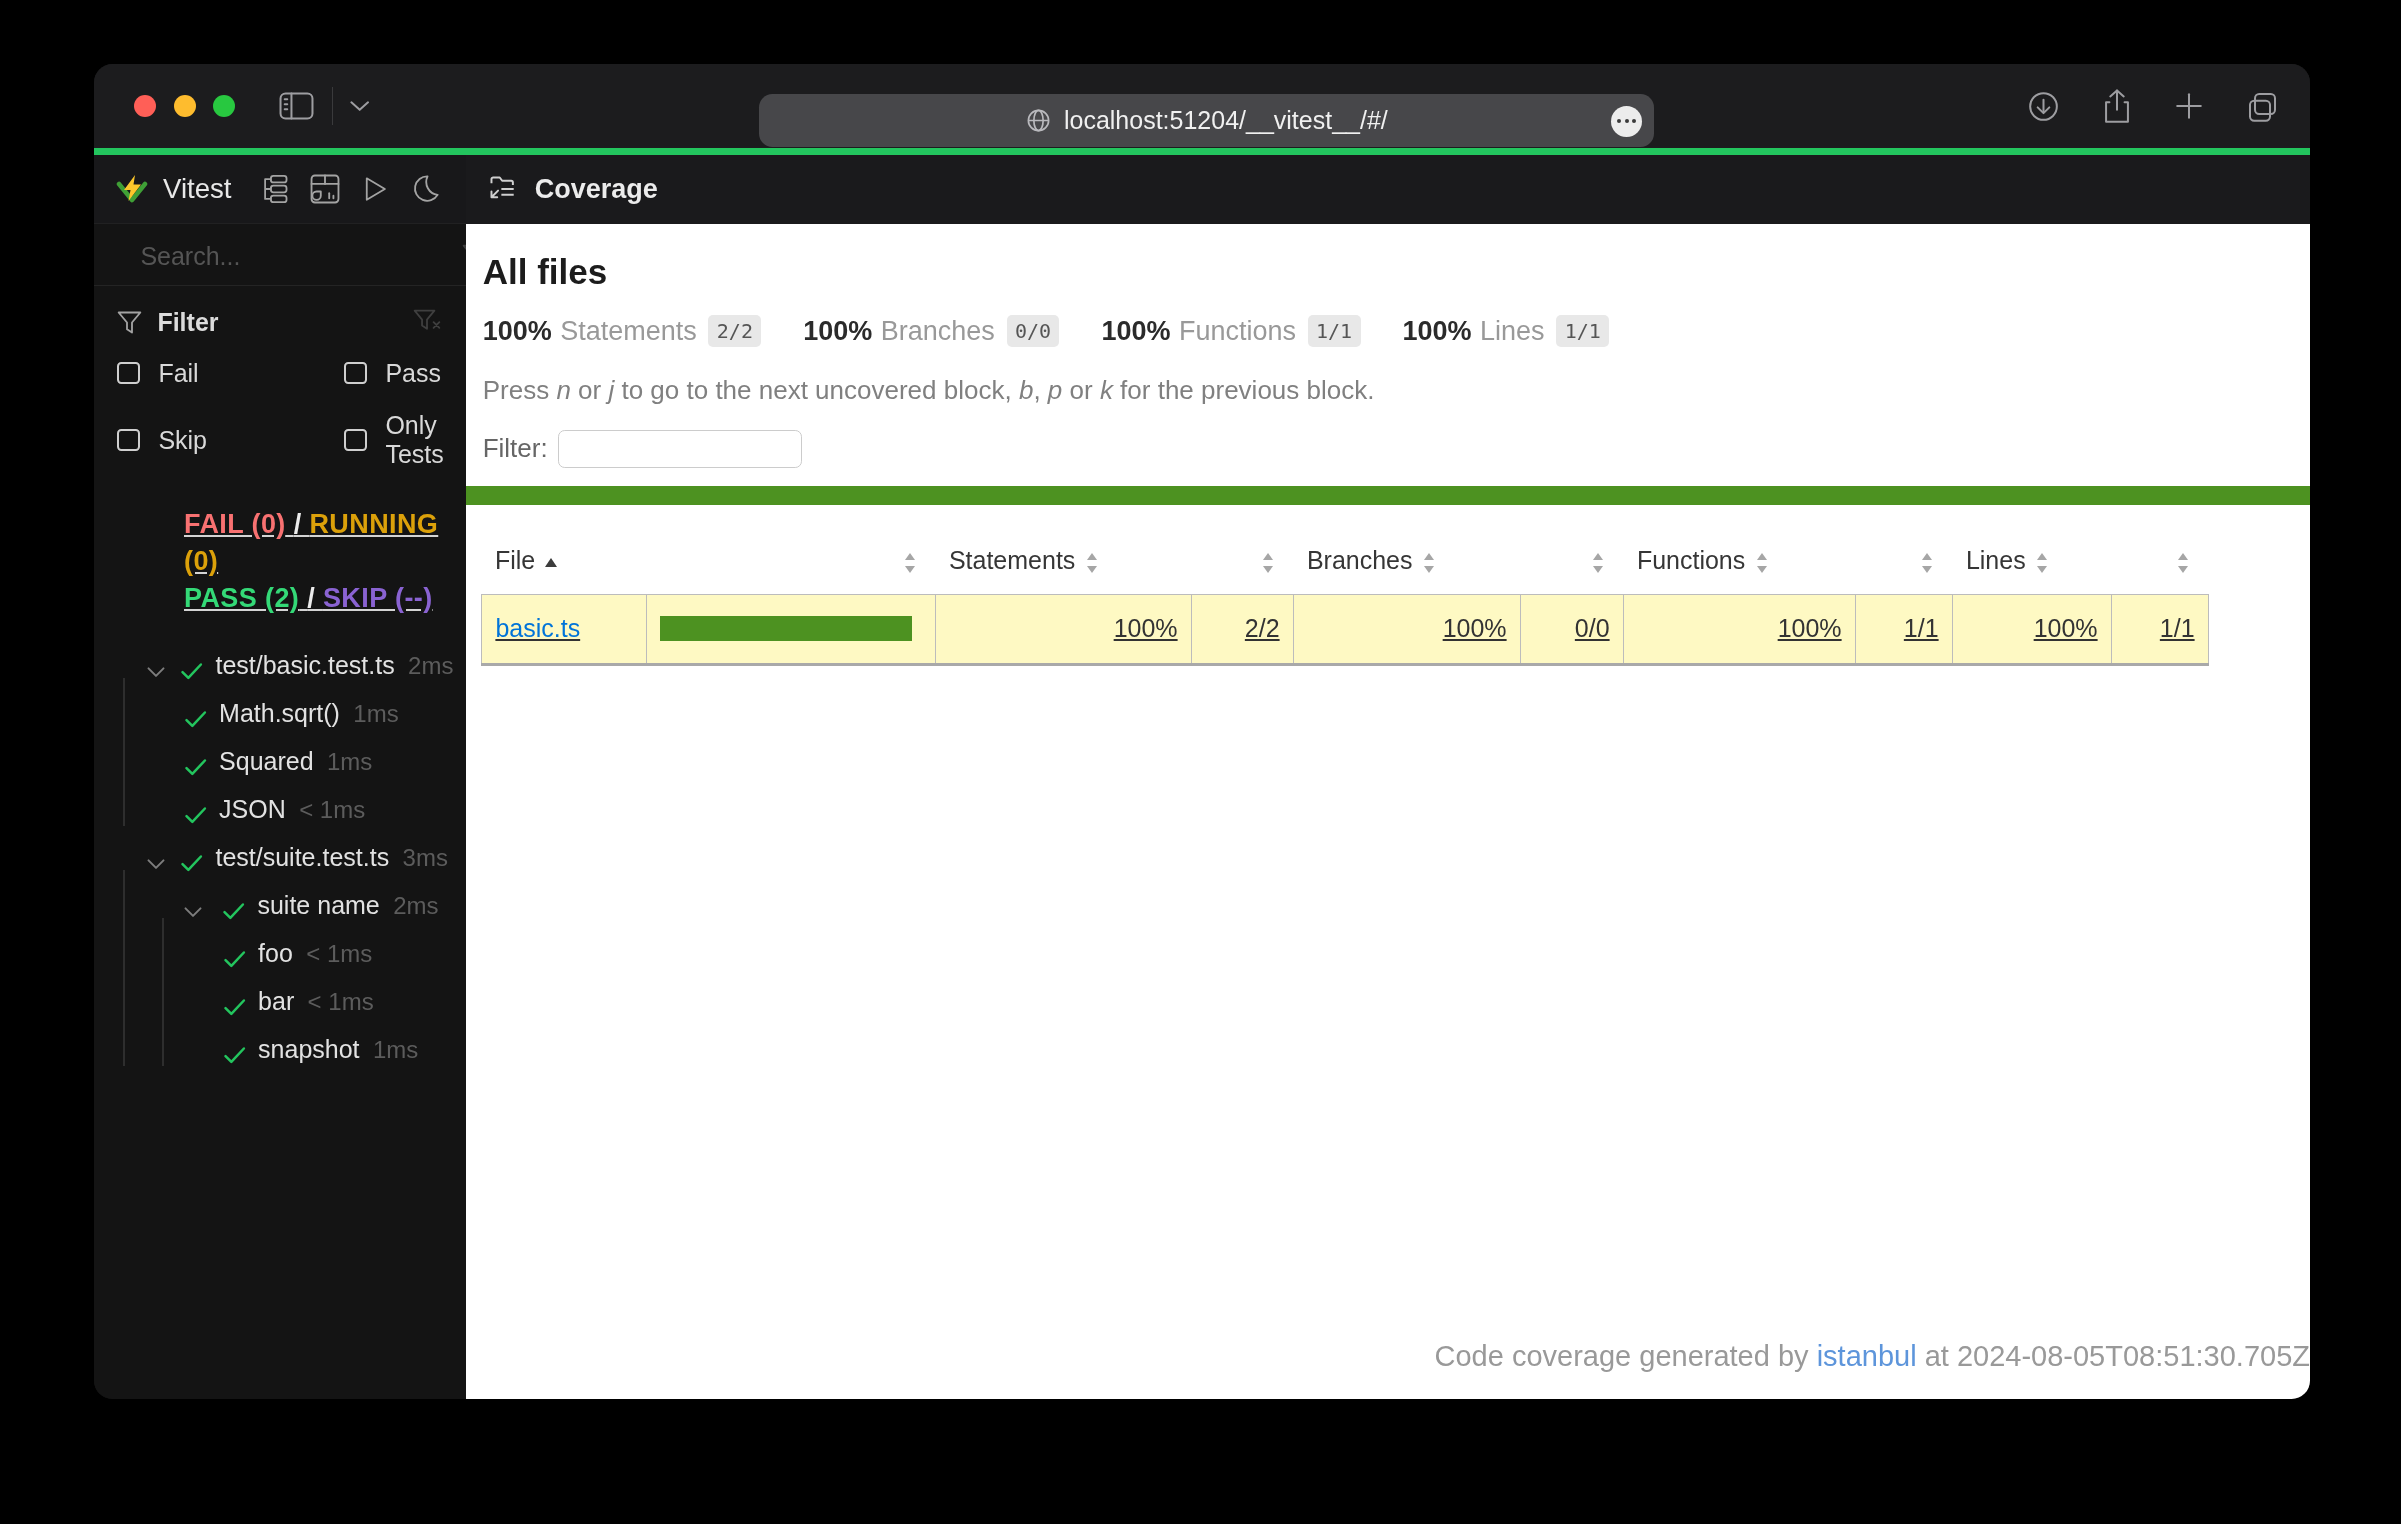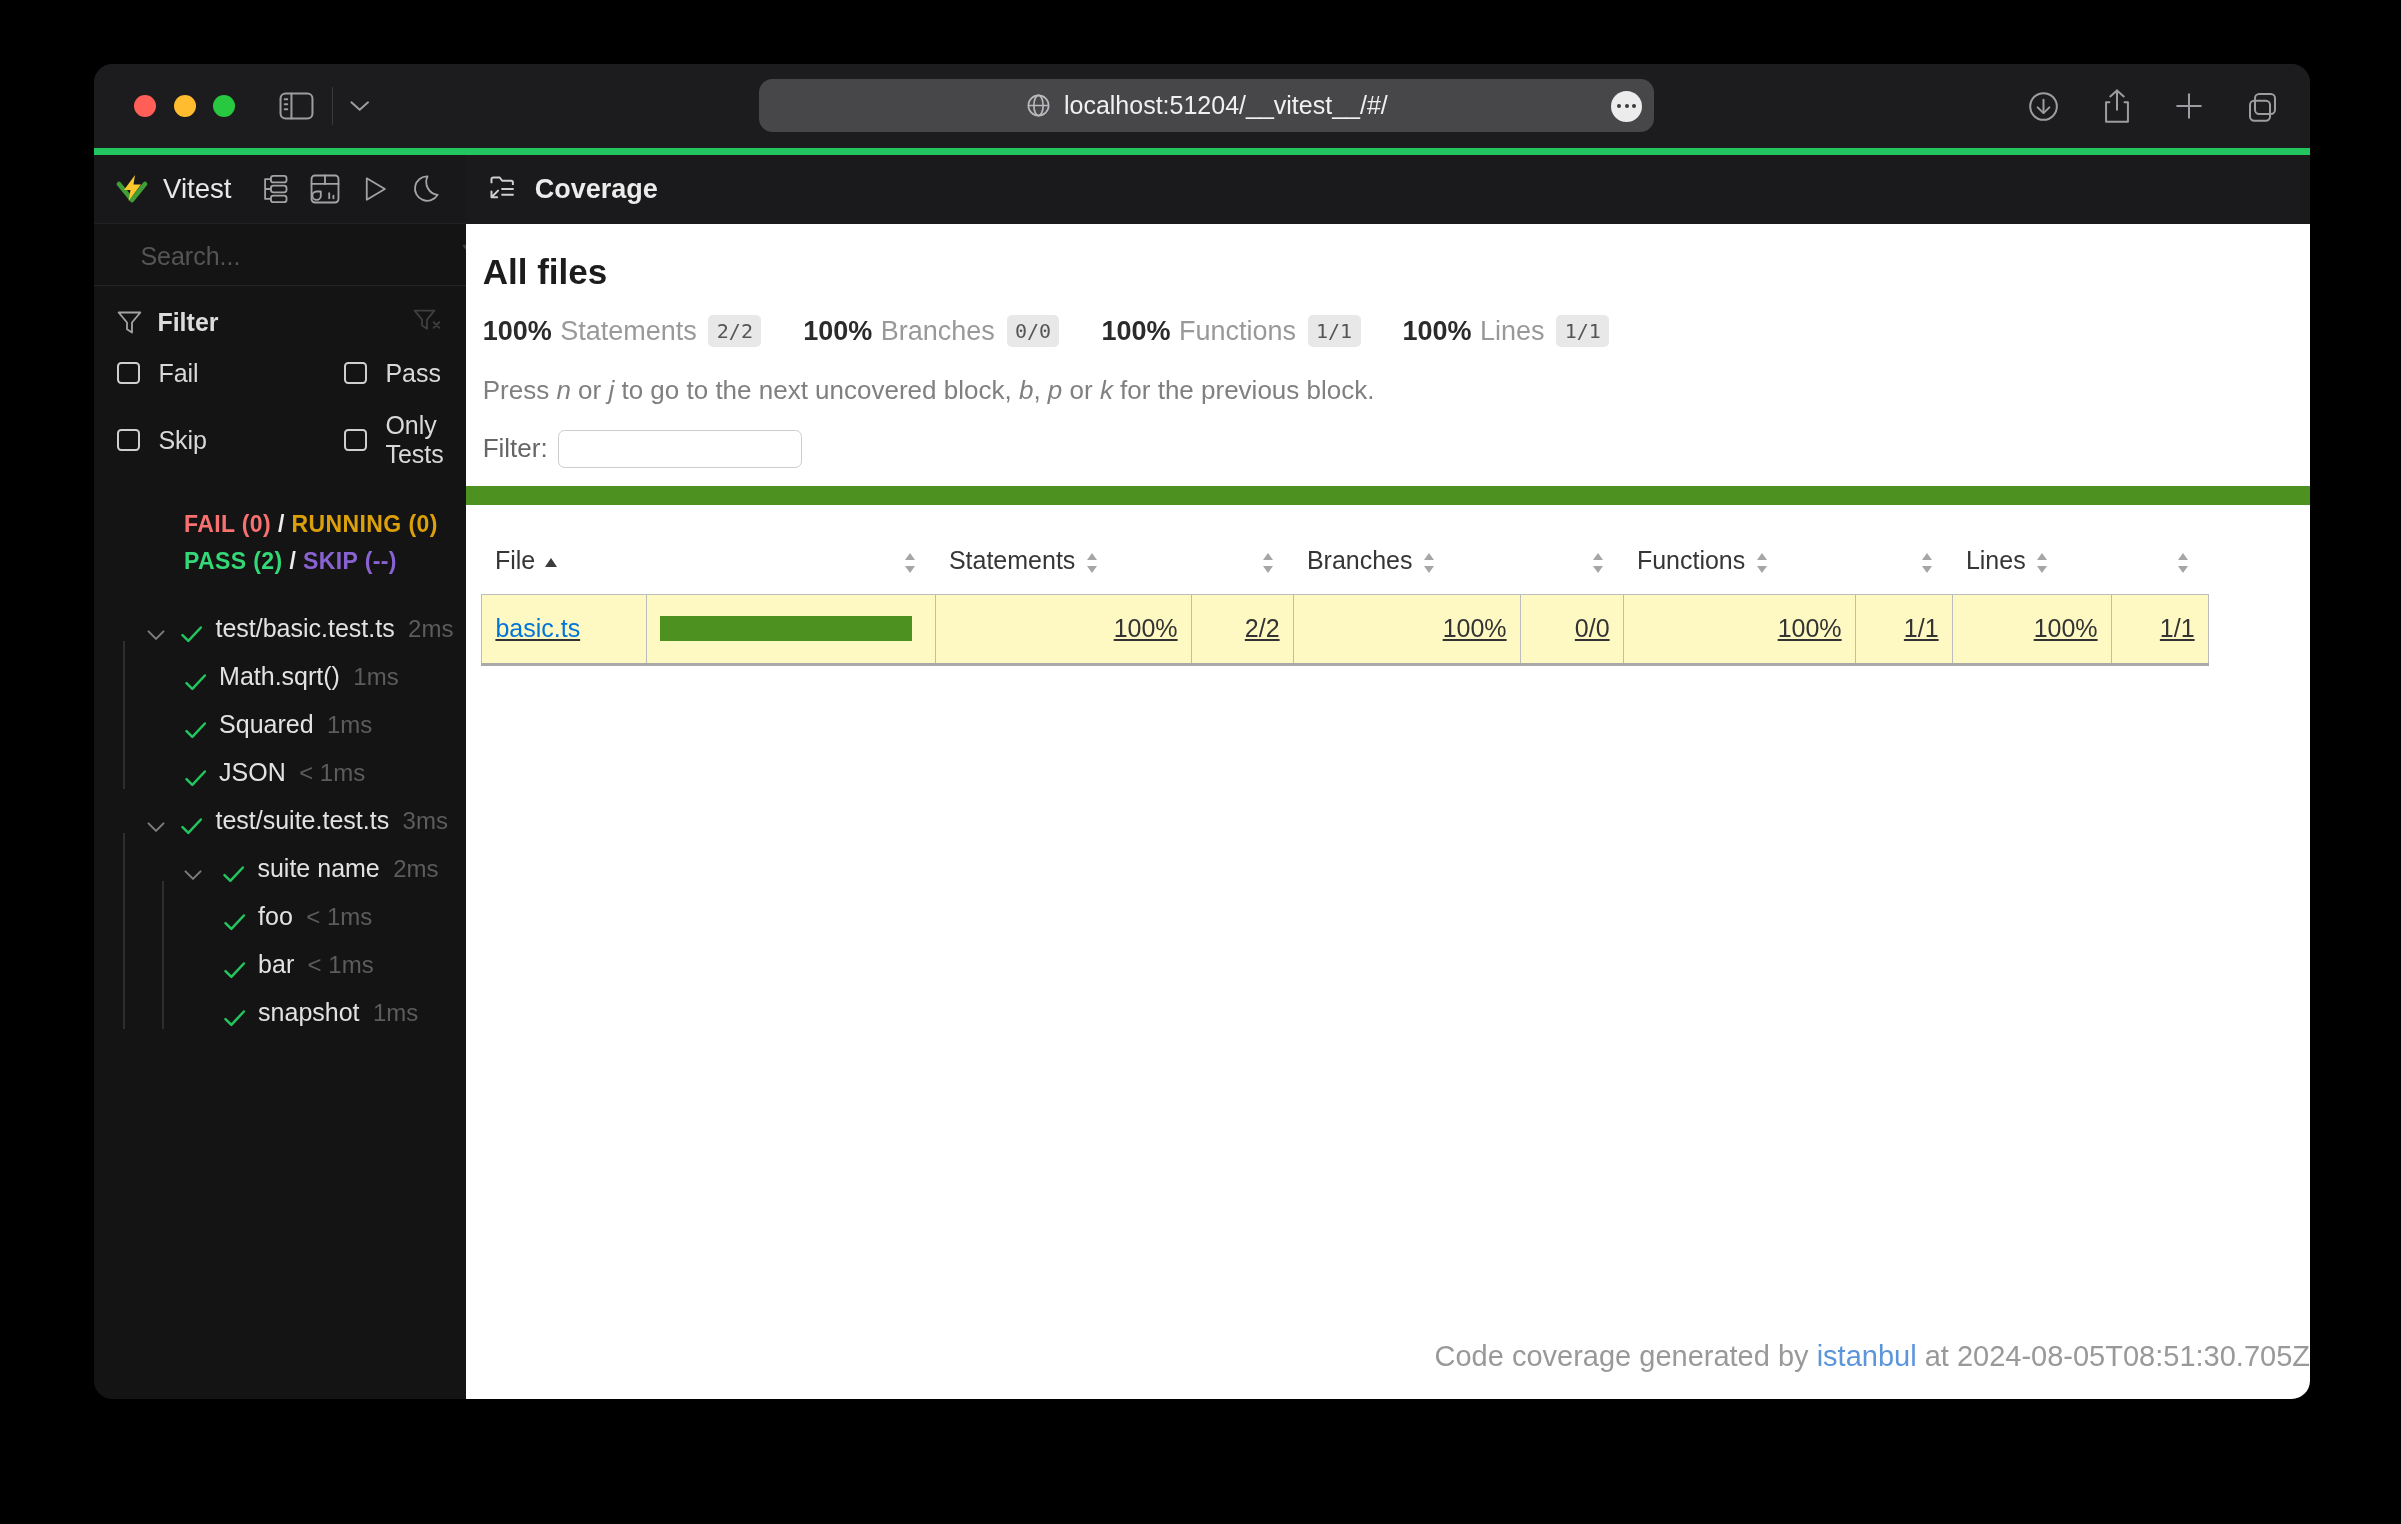--- a/index.html
+++ b/index.html
@@ -12,21 +12,21 @@
 
   
   .toolbar { height:84px; background:#1c1c1e; display:flex; align-items:center; position:relative; flex:none; }
   .traffic { display:flex; gap:17.5px; margin-left:40px; }
   .tl { width:22px; height:22px; border-radius:50%; display:inline-block; }
   .tl.red { background:#ff5f57; } .tl.yellow { background:#febc2e; } .tl.green { background:#28c840; }
   .tb-btn { background:none; border:none; cursor:pointer; display:flex; align-items:center; }
   .tb-ic { stroke:#9d9da1; fill:none; stroke-width:2.4; stroke-linecap:round; stroke-linejoin:round; }
   .sb-toggle { margin-left:43px; }
   .tb-divider { width:1.7px; height:38px; background:#3a3a3c; margin:0 15px 0 16.7px; }
-  .urlbar { position:absolute; left:665px; top:15px; width:895px; height:53px; background:#47474a;
+  .urlbar { position:absolute; left:665px; top:30px; width:895px; height:53px; background:#47474a;
     border-radius:13.4px; display:flex; align-items:center; justify-content:center; cursor:text; }
   .url-text { color:#f0f0f0; font-size:25px; margin-left:11.7px; }
   .ellipsis-btn { position:absolute; right:11.7px; top:11.7px; width:31px; height:31px; border-radius:50%;
     background:#ececec; border:none; display:flex; align-items:center; justify-content:center; gap:3.3px; cursor:pointer; }
   .ellipsis-btn i { width:4.2px; height:4.2px; border-radius:50%; background:#3a3a3a; }
   .tb-right { margin-left:auto; margin-right:30px; display:flex; gap:40px; align-items:center; }
 
   
   .progress { height:6.7px; background:#23c55e; flex:none; }
 
@@ -47,21 +47,21 @@
   .dim-ic { stroke:#3f3f3f; }
   .filter-head { display:flex; align-items:center; padding:0 25px 0 23.4px; margin-top:22px; }
   .filter-title { font-size:25px; font-weight:700; color:#dcdcdc; margin-left:15px; }
   .filter-head .dim-wrap { margin-left:auto; }
   .cb-grid { display:grid; grid-template-columns:227px 1fr; row-gap:23.4px; padding-left:23.4px; margin-top:22px; }
   .cb-item { display:flex; align-items:center; cursor:pointer; }
   .cb-box { width:22.6px; height:22.6px; border:2.5px solid #cfcfcf; border-radius:4.2px; flex:none; }
   .cb-label { font-size:25px; color:#d9d9d9; margin-left:18.4px; }
 
   .status { margin-top:37px; padding-left:90px; flex:none; }
-  .st-line { font-size:23px; font-weight:700; line-height:37px; letter-spacing:0.4px; }
+  .st-line { font-size:27px; font-weight:700; line-height:37px; letter-spacing:0.4px;text-decoration:underline; }
   .st-fail { color:#f87171; } .st-running { color:#dca10a; }
   .st-pass { color:#34d977; } .st-skip { color:#8a63d2; }
   .st-sep { color:#ececec; font-weight:700; }
 
   .tree { margin-top:15px; flex:1; overflow:hidden; }
   .trow { position:relative; height:48px; display:flex; align-items:flex-end; cursor:pointer;padding-left:25px; }
   .tchev { display:flex; flex:none; }
   .tcheck { display:flex; flex:none; }
   .lvl0 .tchev { margin-left:26px; }
   .lvl0 .tcheck { margin-left:13.4px; }

